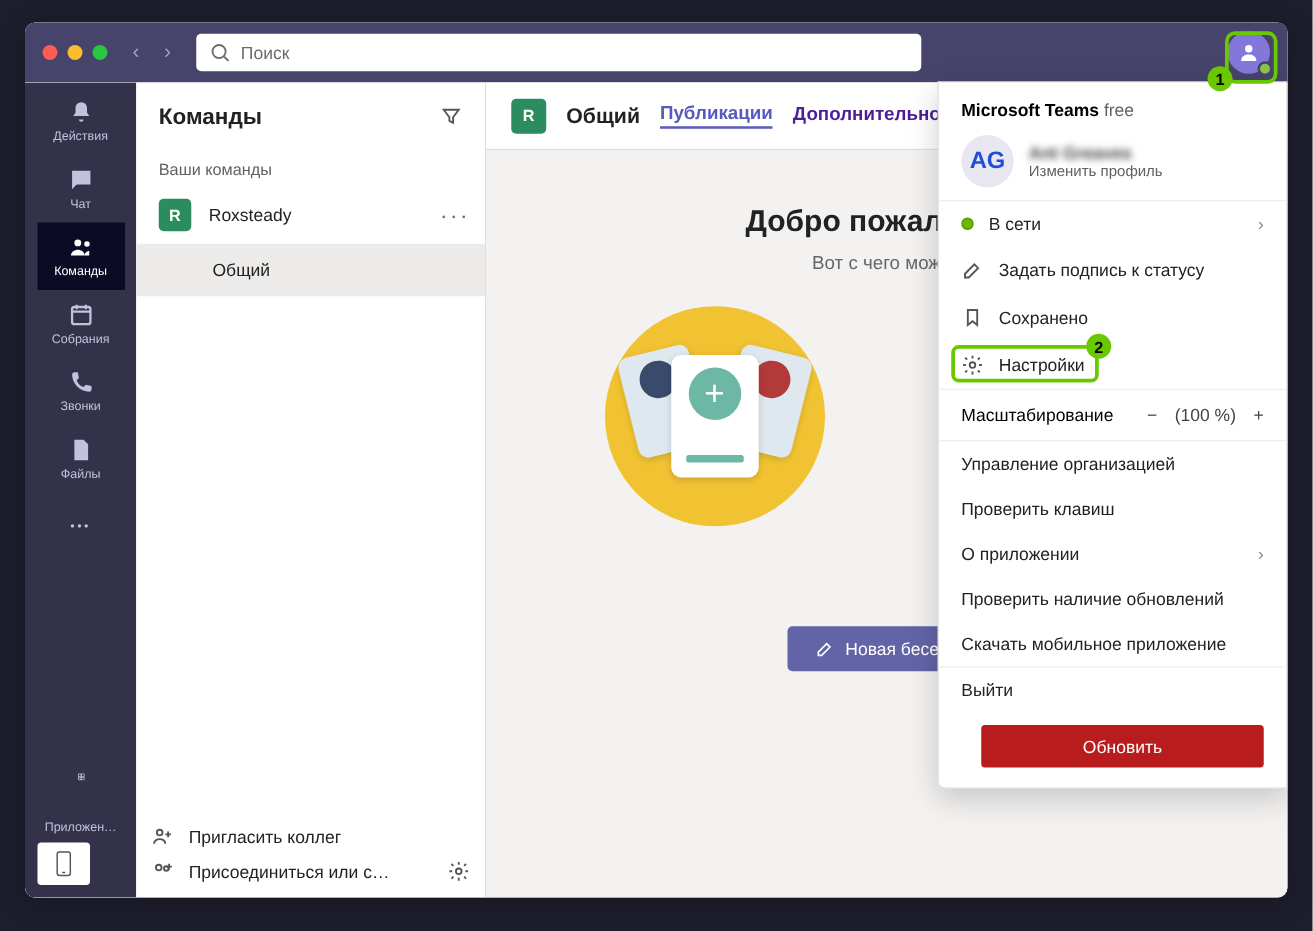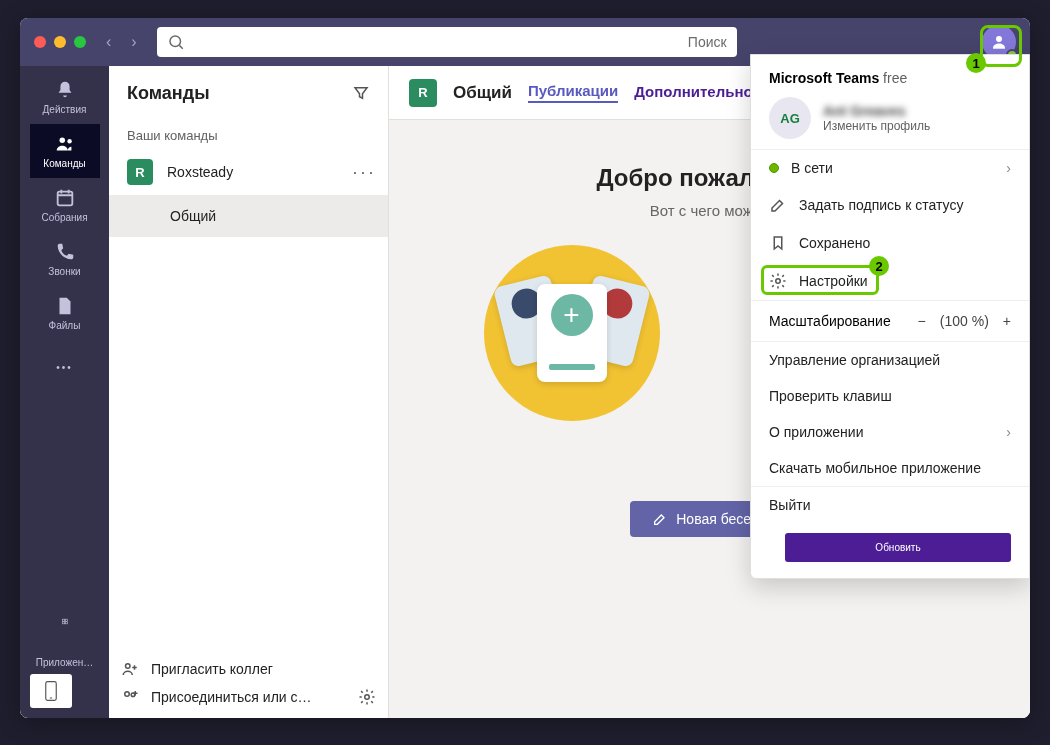--- a/index.html
+++ b/index.html
@@ -5,21 +5,21 @@
 * { box-sizing: border-box; margin: 0; padding: 0; }
 body { font-family: -apple-system, "Segoe UI", sans-serif; background: #1f1e2e; padding: 18px 18px 28px 18px; display: flex; align-items: center; justify-content: center; }
 .window { width: 1010px; height: 700px; background: #fff; border-radius: 8px; overflow: hidden; display: flex; flex-direction: column; box-shadow: 0 4px 24px rgba(0,0,0,.3); position: relative; }
 .titlebar { height: 48px; background: #46446b; display: flex; align-items: center; padding: 0 14px; gap: 8px; }
 .traffic { display: flex; gap: 8px; margin-right: 6px; }
 .dot { width: 12px; height: 12px; border-radius: 50%; }
 .dot.r { background: #fc5b57; }
 .dot.y { background: #fdbc2e; }
 .dot.g { background: #29c740; }
 .navarrow { color: #a5a3c0; padding: 4px 6px; font-size: 16px; }
-.search { flex: 0 0 580px; height: 30px; background: #fff; border-radius: 4px; display: flex; align-items: center; padding: 0 10px; color: #6b6b6b; font-size: 14px; gap: 8px; margin-left: 6px; justify-content: space-between; }
+.search { flex: 0 0 580px; height: 30px; background: #fff; border-radius: 4px; display: flex; align-items: center; padding: 0 10px; color: #6b6b6b; font-size: 14px; gap: 8px; margin-left: 6px; }
 .spacer { flex: 1; }
 .avatar-btn { width: 34px; height: 34px; border-radius: 50%; background: #8378d9; display: flex; align-items: center; justify-content: center; position: relative; }
 .avatar-btn svg { width: 18px; height: 18px; }
 .presence { position: absolute; bottom: -2px; right: -2px; width: 12px; height: 12px; background: #8bc34a; border-radius: 50%; border: 2px solid #46446b; }
 .callout-ring { position: absolute; border: 3px solid #6ac800; border-radius: 8px; pointer-events: none; z-index: 50; }
 .callout-num { position: absolute; width: 20px; height: 20px; border-radius: 50%; background: #6ac800; color: #000; font-weight: bold; font-size: 13px; display: flex; align-items: center; justify-content: center; z-index: 51; pointer-events: none; }
 .body { flex: 1; display: flex; background: #f3f2f1; overflow: hidden; }
 .rail { width: 89px; background: #33324a; display: flex; flex-direction: column; align-items: center; padding-top: 4px; }
 .rail-item { width: 70px; height: 54px; display: flex; flex-direction: column; align-items: center; justify-content: center; gap: 3px; color: #c3c1dc; font-size: 10px; cursor: pointer; }
 .rail-item.active { background: #0c0b26; color: #fff; }
@@ -53,35 +53,35 @@
 .card { width: 70px; height: 98px; background: #fff; border-radius: 8px; box-shadow: 0 2px 6px rgba(0,0,0,.15); }
 .card.center { position: relative; z-index: 2; display: flex; flex-direction: column; align-items: center; padding-top: 10px; }
 .plus-circ { width: 42px; height: 42px; border-radius: 50%; background: #6cb8a4; display: flex; align-items: center; justify-content: center; color: #fff; font-size: 28px; }
 .card.left, .card.right { position: absolute; top: 35px; width: 58px; height: 82px; }
 .card.left { left: 18px; transform: rotate(-14deg); background: #dfe8ee; }
 .card.right { right: 18px; transform: rotate(14deg); background: #dfe8ee; }
 .head-circ { width: 30px; height: 30px; border-radius: 50%; margin: 8px auto 0 auto; }
 .btns-row { display: flex; gap: 130px; margin-top: 20px; }
 .gbtn { background: #fff; border: 1px solid #c8c6c4; border-radius: 4px; padding: 8px 20px; font-size: 14px; color: #222; }
 .newconv { margin-top: 80px; background: #6264a7; color: #fff; border: none; border-radius: 4px; padding: 10px 22px; font-size: 14px; display: flex; align-items: center; gap: 8px; }
-.popup { position: absolute; top: 36px; right: 0; width: 280px; background: #fff; border: 1px solid #e1dfdd; box-shadow: 0 8px 24px rgba(0,0,0,.18); display: flex; flex-direction: column; z-index: 40; border-radius: 0 0 0 6px; justify-content: center; }
+.popup { position: absolute; top: 47px; right: 0; width: 280px; background: #fff; border: 1px solid #e1dfdd; box-shadow: 0 8px 24px rgba(0,0,0,.18); display: flex; flex-direction: column; z-index: 40; border-radius: 0 0 0 6px; justify-content: center; }
 .popup-sec { padding: 14px 18px 10px 18px; border-bottom: 1px solid #eee; }
 .popup .prodname { font-size: 14px; font-weight: 600; }
 .popup .prodfree { color: #616161; font-weight: 400; }
 .prof-row { display: flex; gap: 12px; align-items: center; margin-top: 10px; }
-.prof-av { width: 42px; height: 42px; border-radius: 50%; background: #e8e6f0; display: flex; align-items: center; justify-content: center; font-weight: 700; color: #15803d; font-size: 13px; }
+.prof-av { width: 42px; height: 42px; border-radius: 50%; background: #e8e6f0; display: flex; align-items: center; justify-content: center; font-weight: 700; color: #1d4ed8; font-size: 19px; }
 .prof-name { font-size: 14px; font-weight: 600; filter: blur(3px); color: #444; }
 .prof-edit { font-size: 12px; color: #616161; }
 .popup-item { padding: 10px 18px; display: flex; align-items: center; gap: 12px; font-size: 14px; color: #222; cursor: pointer; }
 .popup-item .chev { margin-left: auto; color: #888; }
 .status-dot { width: 10px; height: 10px; border-radius: 50%; background: #6bb700; border: 1px solid #549600; }
 .divider { height: 1px; background: #eee; }
 .zoom-row { display: flex; align-items: center; padding: 12px 18px; font-size: 14px; gap: 12px; }
 .zoom-row .zctn { margin-left: auto; display: flex; gap: 14px; align-items: center; color: #444; }
-.update-btn { margin: 10px 18px 16px 34px; background: #4c1d95; color: #fff; border: none; border-radius: 3px; padding: 9px 0; font-size: 10px; }
+.update-btn { margin: 10px 18px 16px 34px; background: #b91c1c; color: #fff; border: none; border-radius: 3px; padding: 9px 0; font-size: 14px; }
 .icon-sm { width: 18px; height: 18px; flex-shrink: 0; }
 </style>
 </head>
 <body>
 
 <div class="window">
 
   <div class="callout-ring" style="top:7px; right:8px; width:42px; height:42px;"></div>
   <div class="callout-num" style="top:35px; right:44px;">1</div>
 
@@ -111,20 +111,26 @@
   </div>
 
   <div class="body">
 
     <div class="rail">
       <div class="rail-item">
         <svg viewBox="0 0 24 24" fill="currentColor">
             <path d="M12 3a5 5 0 0 0-5 5v4l-2 3h14l-2-3V8a5 5 0 0 0-5-5zm-2 15a2 2 0 0 0 4 0z"></path>
           </svg>
         <span>Действия</span>
+      </div>
+      <div class="rail-item">
+        <svg viewBox="0 0 24 24" fill="currentColor">
+            <path d="M4 4h16v12H8l-4 4z"></path>
+          </svg>
+        <span>Чат</span>
       </div>
       <div class="rail-item active">
         <svg viewBox="0 0 24 24" fill="currentColor">
             <circle cx="9" cy="8" r="3"></circle>
             <circle cx="17" cy="9" r="2.4"></circle>
             <path d="M3 19c0-3 3-5 6-5s6 2 6 5zm12 0c0-2 1.5-4 4-4v4z"></path>
           </svg>
         <span>Команды</span>
       </div>
       <div class="rail-item">
@@ -307,20 +313,23 @@
         <span>Управление организацией</span>
       </div>
     <div class="popup-item">
         <span>Проверить клавиш</span>
       </div>
     <div class="popup-item">
         <span>О приложении</span>
         <span class="chev">›</span>
       </div>
     <div class="popup-item">
+        <span>Проверить наличие обновлений</span>
+      </div>
+    <div class="popup-item">
         <span>Скачать мобильное приложение</span>
       </div>
     <div class="divider"></div>
     <div class="popup-item">
         <span>Выйти</span>
       </div>
     <button class="update-btn">Обновить</button>
   </div>
 
 </div>

